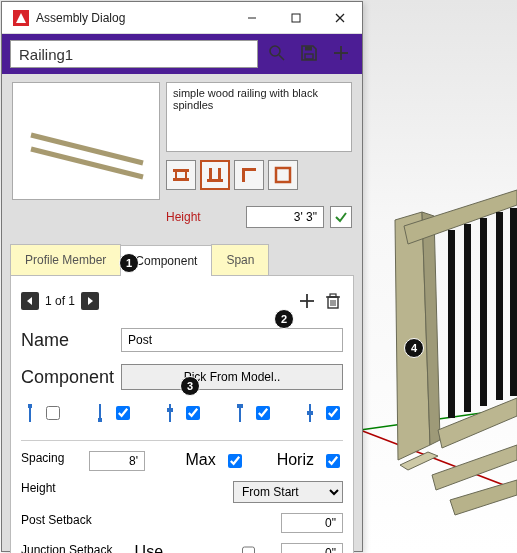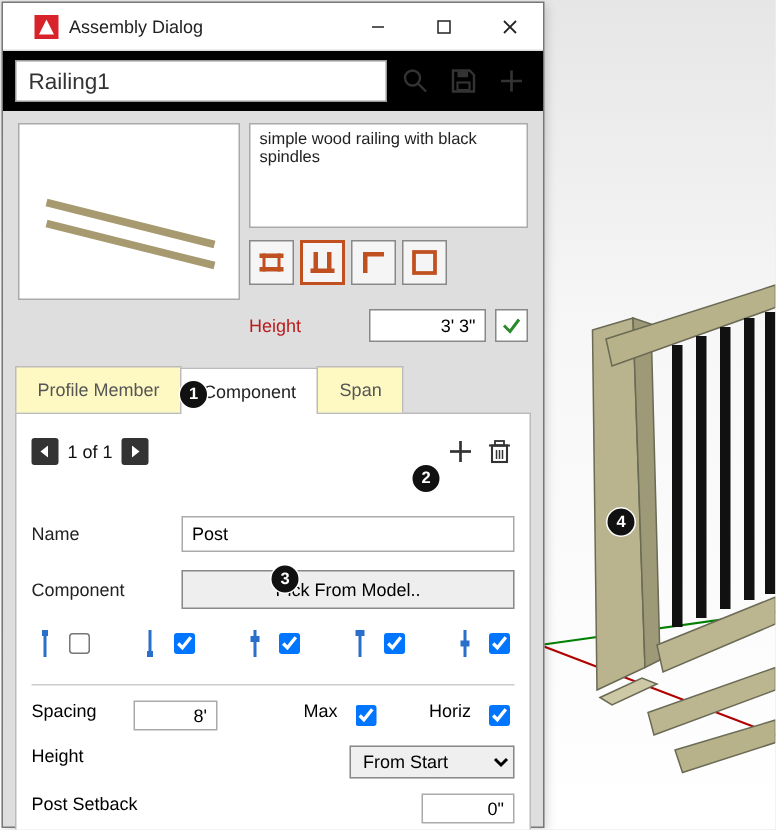--- a/index.html
+++ b/index.html
@@ -10,28 +10,28 @@
     z-index: 0;
   }
   .viewport svg { position: absolute; top: 0; left: 0; }
   .dialog {
     position: absolute; top: 1px; left: 1px; width: 362px; height: 551px;
     background: #dedede; border: 1px solid #777; z-index: 10;
     box-shadow: 2px 2px 6px rgba(0,0,0,0.15);
   }
   .titlebar {
     height: 32px; background: #fff; display: flex; align-items: center;
-    padding: 0 0 0 20px; border-bottom: 1px solid #ddd;
+    padding: 0 0 0 10px; border-bottom: 1px solid #ddd;
   }
   .titlebar .logo { width: 18px; height: 18px; margin-right: 6px; }
   .titlebar .title { font-size: 12px; flex: 1; color: #222; }
   .titlebar .winbtn { width: 44px; height: 32px; display: flex; align-items: center; justify-content: center; }
   .titlebar .winbtn svg { width: 10px; height: 10px; }
   .namebar {
-    height: 40px; background: #000000; display: flex; align-items: center;
+    height: 40px; background: #4c1d95; display: flex; align-items: flex-start;
     padding: 6px 8px; gap: 6px;
   }
   .namebar input {
     flex: 1; height: 28px; border: 1px solid #999; background: #fff;
     font-size: 15px; padding: 0 8px; color: #333;
   }
   .iconbtn {
     width: 26px; height: 26px; display: flex; align-items: center; justify-content: center;
     cursor: pointer;
   }
@@ -64,44 +64,44 @@
   .tab {
     padding: 8px 14px; font-size: 12px; color: #555; background: #fef9c3;
     border: 1px solid #bbb; border-bottom: none; margin-right: -1px; cursor: pointer;
     position: relative;
   }
   .tab.active { background: #fff; color: #222; z-index: 2; top: 1px; }
   .tabbody {
     background: #fff; margin: 0 8px; border: 1px solid #bbb;
     border-top: none; height: 292px; padding: 12px 10px; position: relative;
   }
-  .pagerrow { display: flex; align-items: center; gap: 6px; margin-bottom: 30px; }
+  .pagerrow { display: flex; align-items: center; gap: 6px; margin-bottom: 14px; }
   .pagerrow .nav { width: 18px; height: 18px; background: #333; border-radius: 2px; display: flex; align-items: center; justify-content: center; cursor: pointer; }
   .pagerrow .nav svg { width: 8px; height: 8px; }
   .pagerrow .cnt { font-size: 12px; color: #111; }
   .spacer { flex: 1; }
   .formrow { display: flex; align-items: center; margin-bottom: 12px; }
-  .formrow .lbl { width: 100px; font-size: 12px; color: #222; }
+  .formrow .lbl { width: 100px; font-size: 18px; color: #222; }
   .formrow input.txt { flex: 1; height: 24px; border: 1px solid #aaa; font-size: 12px; padding: 0 6px; }
   .pickbtn {
     flex: 1; height: 26px; border: 1px solid #888; background: #eee;
     display: flex; align-items: center; justify-content: center; font-size: 12px; cursor: pointer;
     position: relative;
   }
   .posrow { display: flex; gap: 14px; margin: 12px 0 16px 0; justify-content: space-between; }
   .posopt { display: flex; align-items: center; gap: 3px; }
   .posopt .gl { width: 18px; height: 22px; }
   .posopt input { width: 14px; height: 14px; }
   .hr { border-top: 1px solid #ccc; margin: 4px 0 10px 0; }
   .row2 { display: flex; align-items: flex-start; font-size: 12px; margin-bottom: 10px; gap: 6px; }
   .row2 .lbl { width: 62px; }
   .row2 input.small { width: 56px; height: 20px; border: 1px solid #aaa; text-align: right; font-size: 12px; padding: 0 6px; }
   .row2 input.med { width: 62px; height: 20px; border: 1px solid #aaa; text-align: right; font-size: 12px; padding: 0 6px; }
   .row2 .gap { flex: 1; }
-  .row2 .clabel { font-size: 12px; margin-right: 2px; }
+  .row2 .clabel { font-size: 16px; margin-right: 2px; }
   .row2 input[type=checkbox] { width: 14px; height: 14px; }
   .row2 select { height: 22px; border: 1px solid #888; font-size: 12px; padding: 0 4px; width: 110px; }
   .callout {
     position: absolute; width: 20px; height: 20px; border-radius: 50%;
     background: #111; color: #fff; font-size: 11px; font-weight: 600;
     display: flex; align-items: center; justify-content: center; z-index: 50;
     border: 1px solid #fff;
   }
 </style>
 </head>

